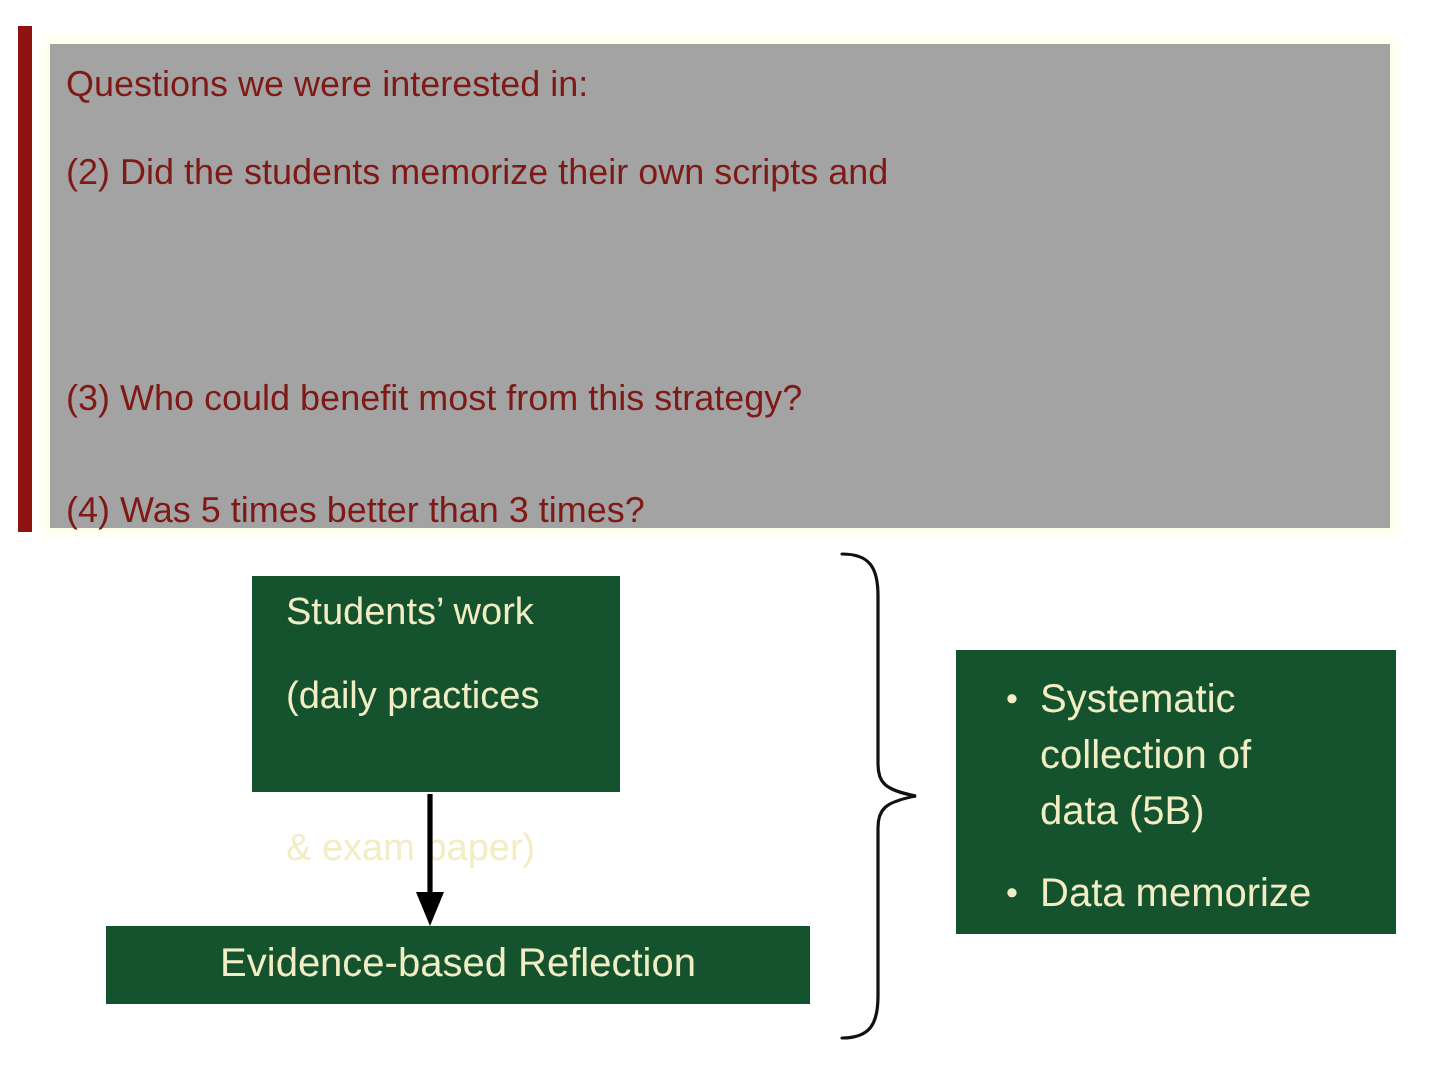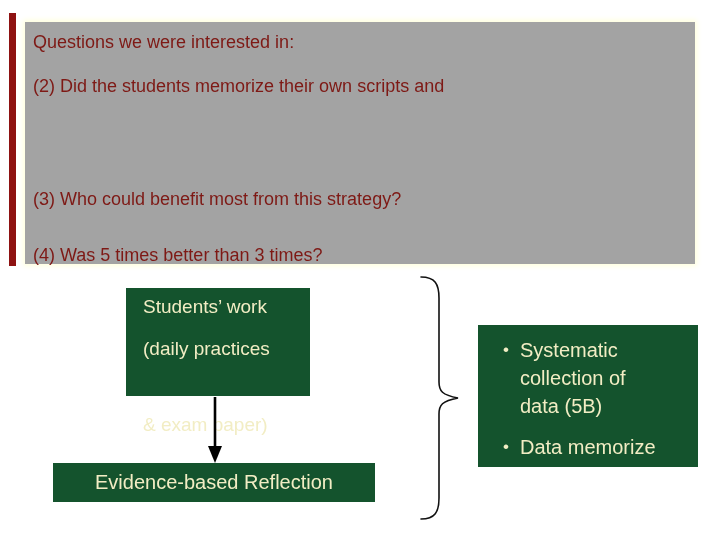--- a/index.html
+++ b/index.html
@@ -21,21 +21,21 @@
   .q3{left:8px;top:166px;}
   .q4{left:8px;top:222px;}
   .redbox{background:#14532d;color:#f2edc4;}
   .students-box{left:126px;top:288px;width:184px;height:108px;font-size:19px;}
   .students-box .bline{position:absolute;white-space:nowrap;line-height:24px;}
   .st-title{left:17px;top:7px;}
   .st-sub1{left:17px;top:49px;}
   .st-sub2{left:17px;top:77px;margin-top:48px;}
   .arrow-svg{left:203px;top:396px;}
   .evidence-box{
-    left:53px;top:463px;width:322px;height:39px;font-size:20px;
+    left:53px;top:463px;width:352px;height:39px;font-size:20px;
     display:flex;align-items:center;justify-content:center;white-space:nowrap;
   }
   .brace-svg{left:415px;top:272px;}
   .right-box{
     left:478px;top:325px;width:220px;height:142px;box-sizing:border-box;
     padding:11px 0 0 14px;font-size:20px;line-height:28px;
   }
   .bullet-row{display:flex;align-items:flex-start;}
   .bullet-row + .bullet-row{margin-top:13px;}
   .bullet-dot{width:28px;flex:0 0 28px;text-align:center;font-size:17px;line-height:28px;}

